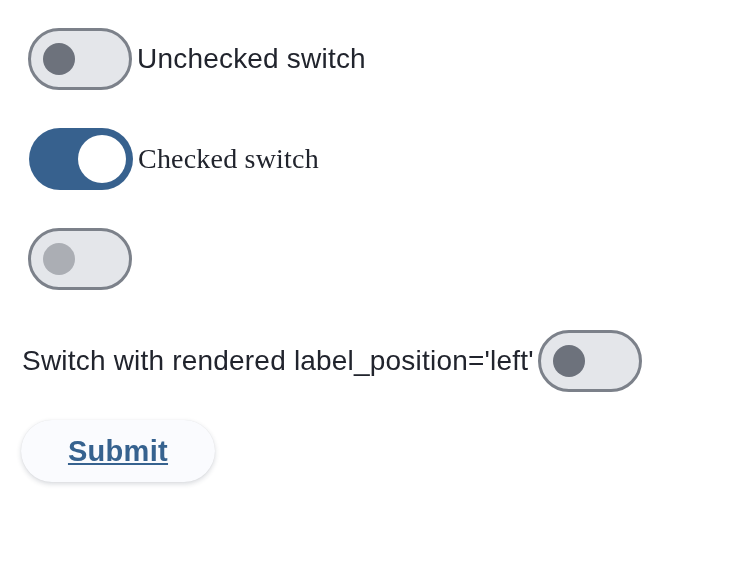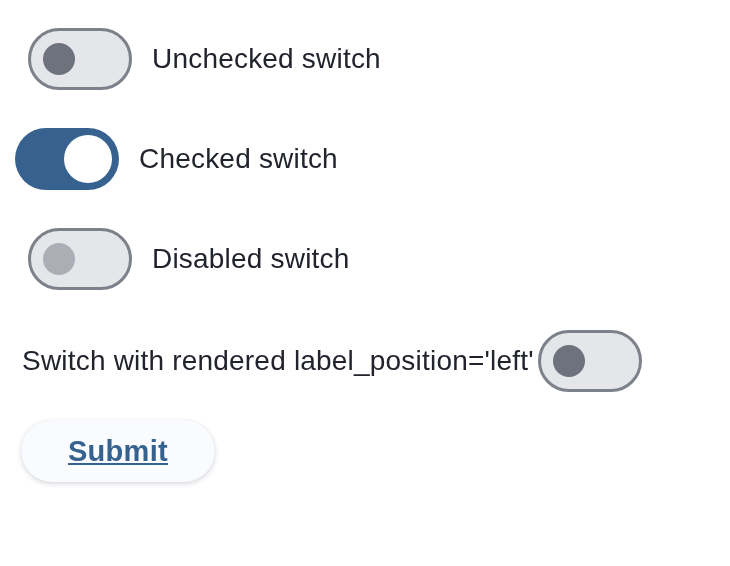--- a/index.html
+++ b/index.html
@@ -13,24 +13,24 @@
     width: 730px;
     height: 566px;
     background: #ffffff;
     overflow: hidden;
   }
   .row {
     position: absolute;
     display: flex;
     align-items: center;
     height: 62px;
-    gap: 20px;
+    gap: 5px;
   }
   .row-1 { left: 28px; top: 28px; }
-  .row-2 { left: 15px; top: 128px; }
+  .row-2 { left: 29px; top: 128px; font-family: Liberation Serif, serif; }
   .row-3 { left: 28px; top: 228px; }
   .row-4 { left: 22px; top: 330px; gap: 4px; }
 
   .switch-label {
     font-size: 28px;
     color: var(--label-text, #21242d);
     white-space: nowrap;
     letter-spacing: 0.2px;
   }
 
@@ -114,21 +114,20 @@
     <div class="switch checked">
       <div class="thumb"></div>
     </div>
     <span class="switch-label">Checked switch</span>
   </div>
 
   <div class="row row-3">
     <div class="switch disabled">
       <div class="thumb"></div>
     </div>
-    <span class="switch-label">Disabled switch</span>
   </div>
 
   <div class="row row-4">
     <span class="switch-label">Switch with rendered label_position='left'</span>
     <div class="switch unchecked">
       <div class="thumb"></div>
     </div>
   </div>
 
   <button class="submit-button">Submit</button>

